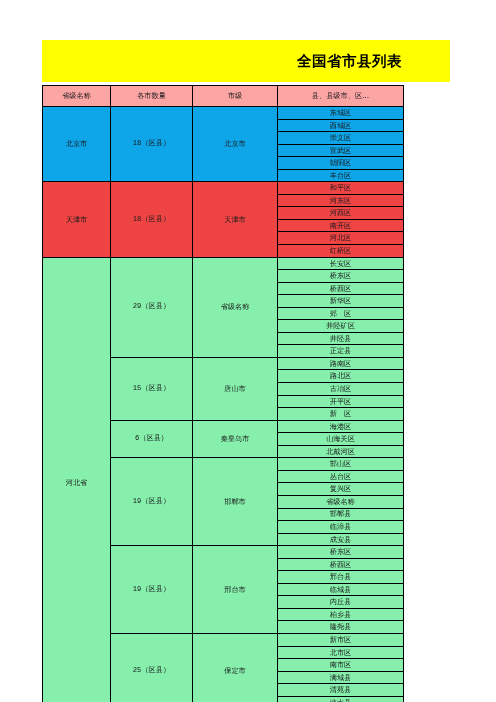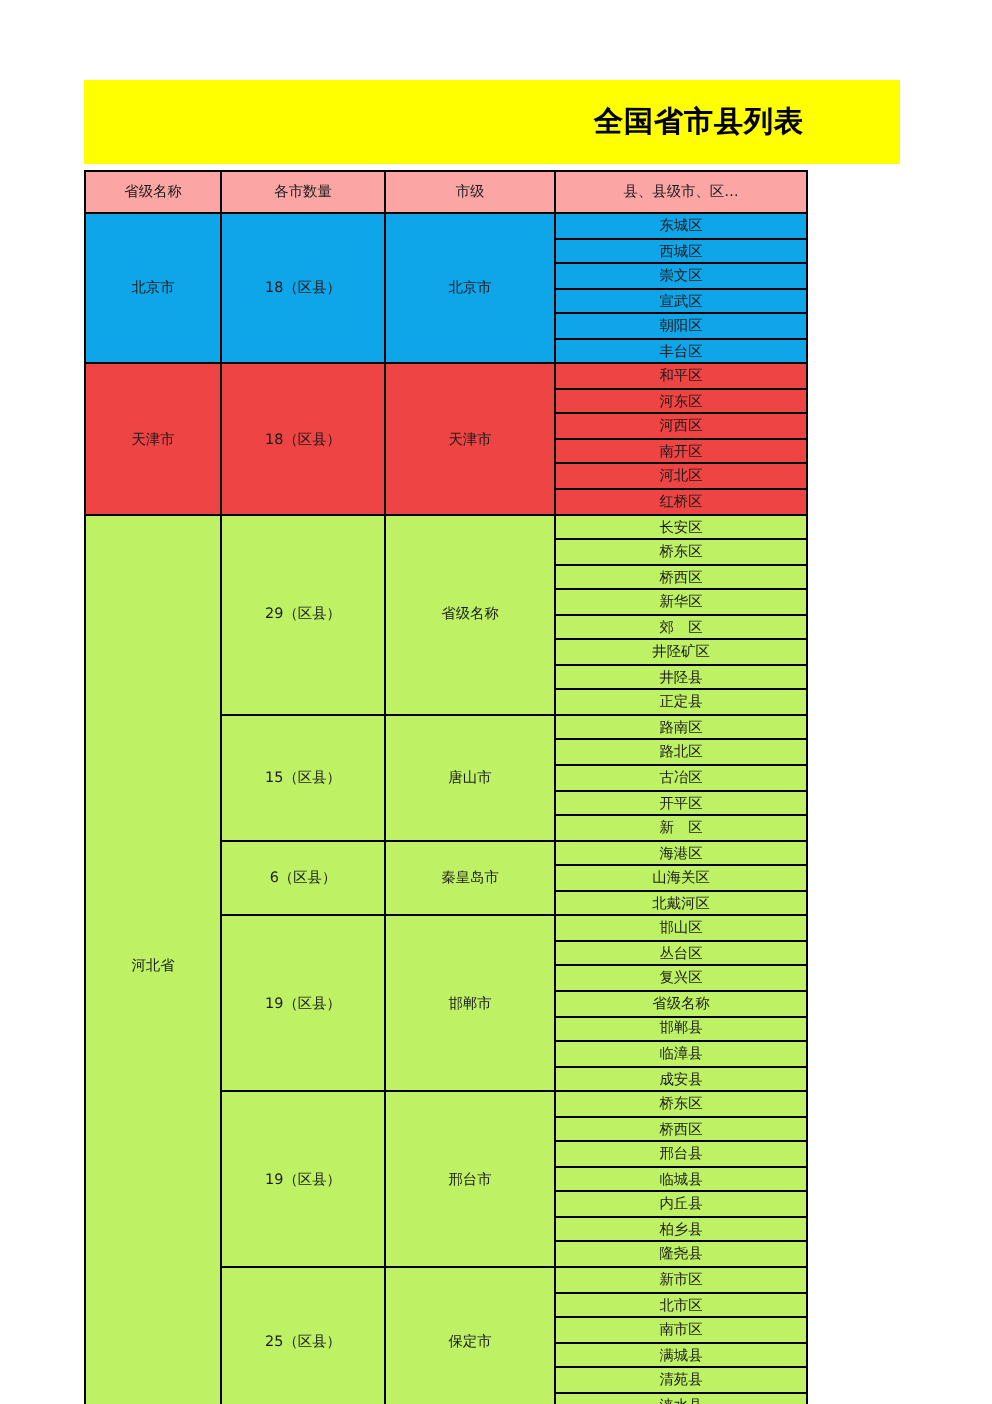--- a/index.html
+++ b/index.html
@@ -86,27 +86,28 @@
   }
 
   
   tbody td {
     height: 11.55px;
   }
 
   
   .fill-orange { background: #0ea5e9; }
   .fill-green  { background: #ef4444; }
-  .fill-white  { background: #bef264; }
+  .fill-white  { background: #86efac; }
 
   .span-label {
     font-size: 7.2px;
   }
   .count-label {
     font-size: 7.2px;
+    font-family: Liberation Mono, monospace;
   }
 </style>
 </head>
 <body>
 
 <div id="sheet">
 
   <div class="title-band">
     <div class="title-text">全国省市县列表</div>
   </div>

